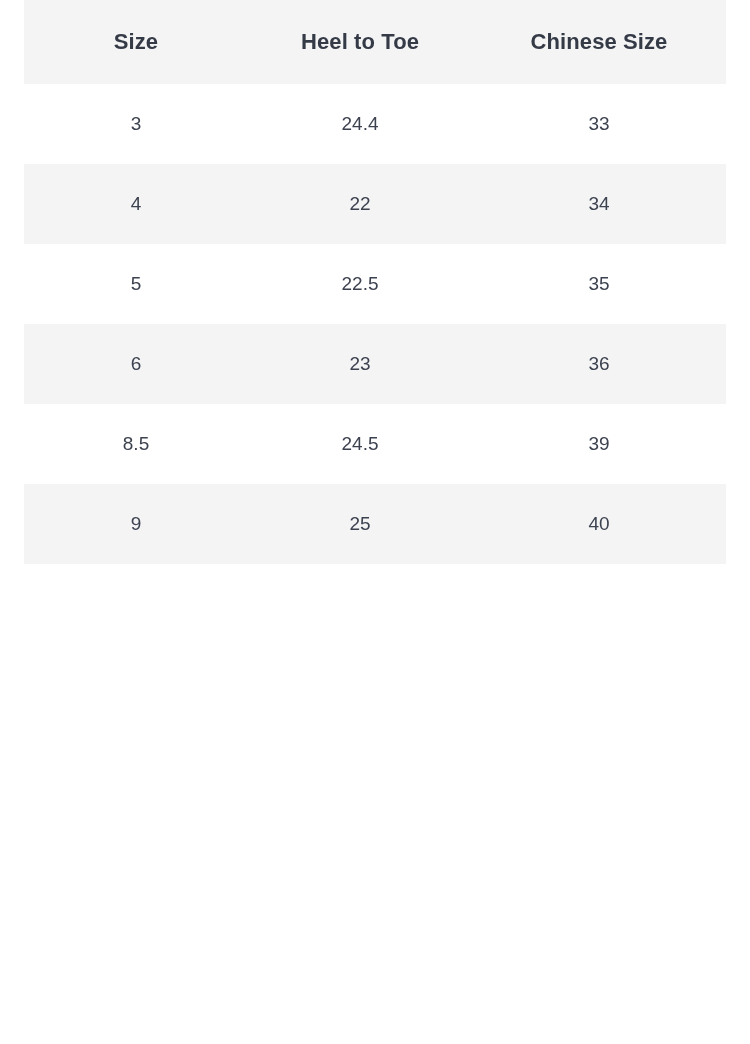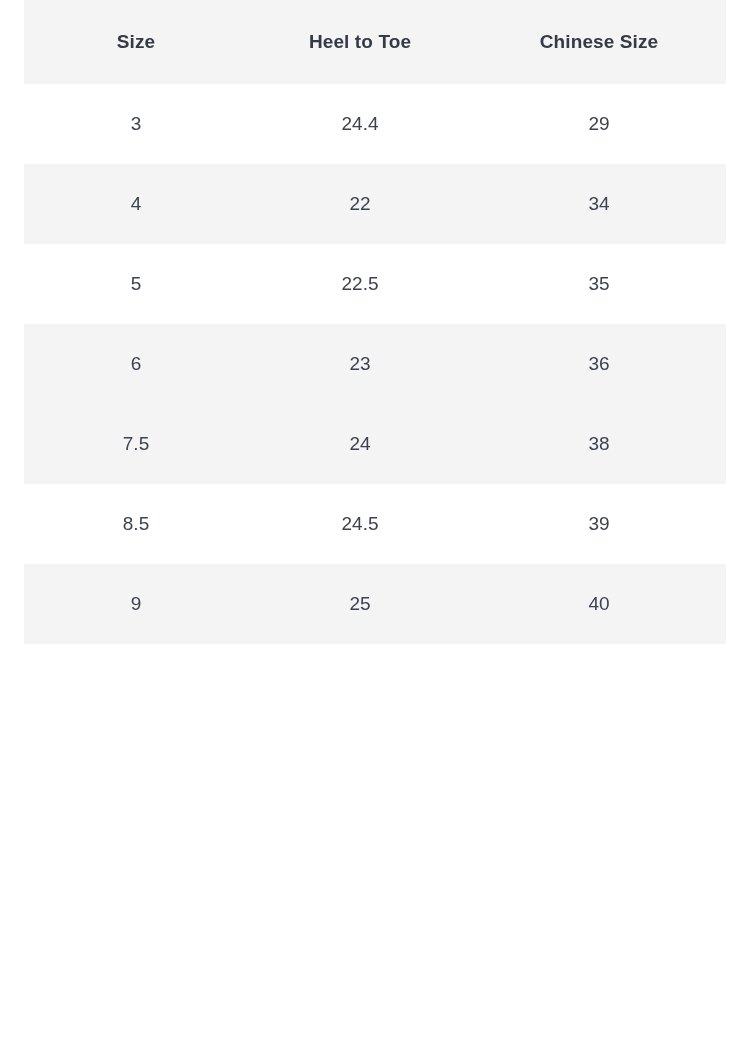--- a/index.html
+++ b/index.html
@@ -14,21 +14,21 @@
     position:absolute;
     left:24px;
     top:0;
     width:702px;
   }
   .table-inner { width:100%; border-collapse:collapse; table-layout:fixed; }
 
   .head-row { height:84px; background:#f4f4f5; }
   .head-cell {
     height:84px;
-    font-size:19px;
+    font-size:22px;
     font-weight:700;
     color:#343a46;
     text-align:center;
     vertical-align:middle;
     letter-spacing:0.1px;
     line-height:1.2;
   }
 
   .data-row { height:80px; }
   .data-row.row-even { background:#f4f4f5; }
@@ -58,42 +58,37 @@
       <tr class="head-row">
         <th class="head-cell col-size">Size</th>
         <th class="head-cell col-heel">Heel to Toe</th>
         <th class="head-cell col-cn">Chinese Size</th>
       </tr>
     </thead>
     <tbody id="table-body">
         <tr class="data-row row-odd">
           <td class="data-cell col-size">3</td>
           <td class="data-cell col-heel">24.4</td>
-          <td class="data-cell col-cn">29</td>
+          <td class="data-cell col-cn">33</td>
         </tr>
         <tr class="data-row row-even">
           <td class="data-cell col-size">4</td>
           <td class="data-cell col-heel">22</td>
           <td class="data-cell col-cn">34</td>
         </tr>
         <tr class="data-row row-odd">
           <td class="data-cell col-size">5</td>
           <td class="data-cell col-heel">22.5</td>
           <td class="data-cell col-cn">35</td>
         </tr>
         <tr class="data-row row-even">
           <td class="data-cell col-size">6</td>
           <td class="data-cell col-heel">23</td>
           <td class="data-cell col-cn">36</td>
         </tr>
-        <tr class="data-row row-even">
-          <td class="data-cell col-size">7.5</td>
-          <td class="data-cell col-heel">24</td>
-          <td class="data-cell col-cn">38</td>
-        </tr>
         <tr class="data-row row-odd">
           <td class="data-cell col-size">8.5</td>
           <td class="data-cell col-heel">24.5</td>
           <td class="data-cell col-cn">39</td>
         </tr>
         <tr class="data-row row-even">
           <td class="data-cell col-size">9</td>
           <td class="data-cell col-heel">25</td>
           <td class="data-cell col-cn">40</td>
         </tr>

